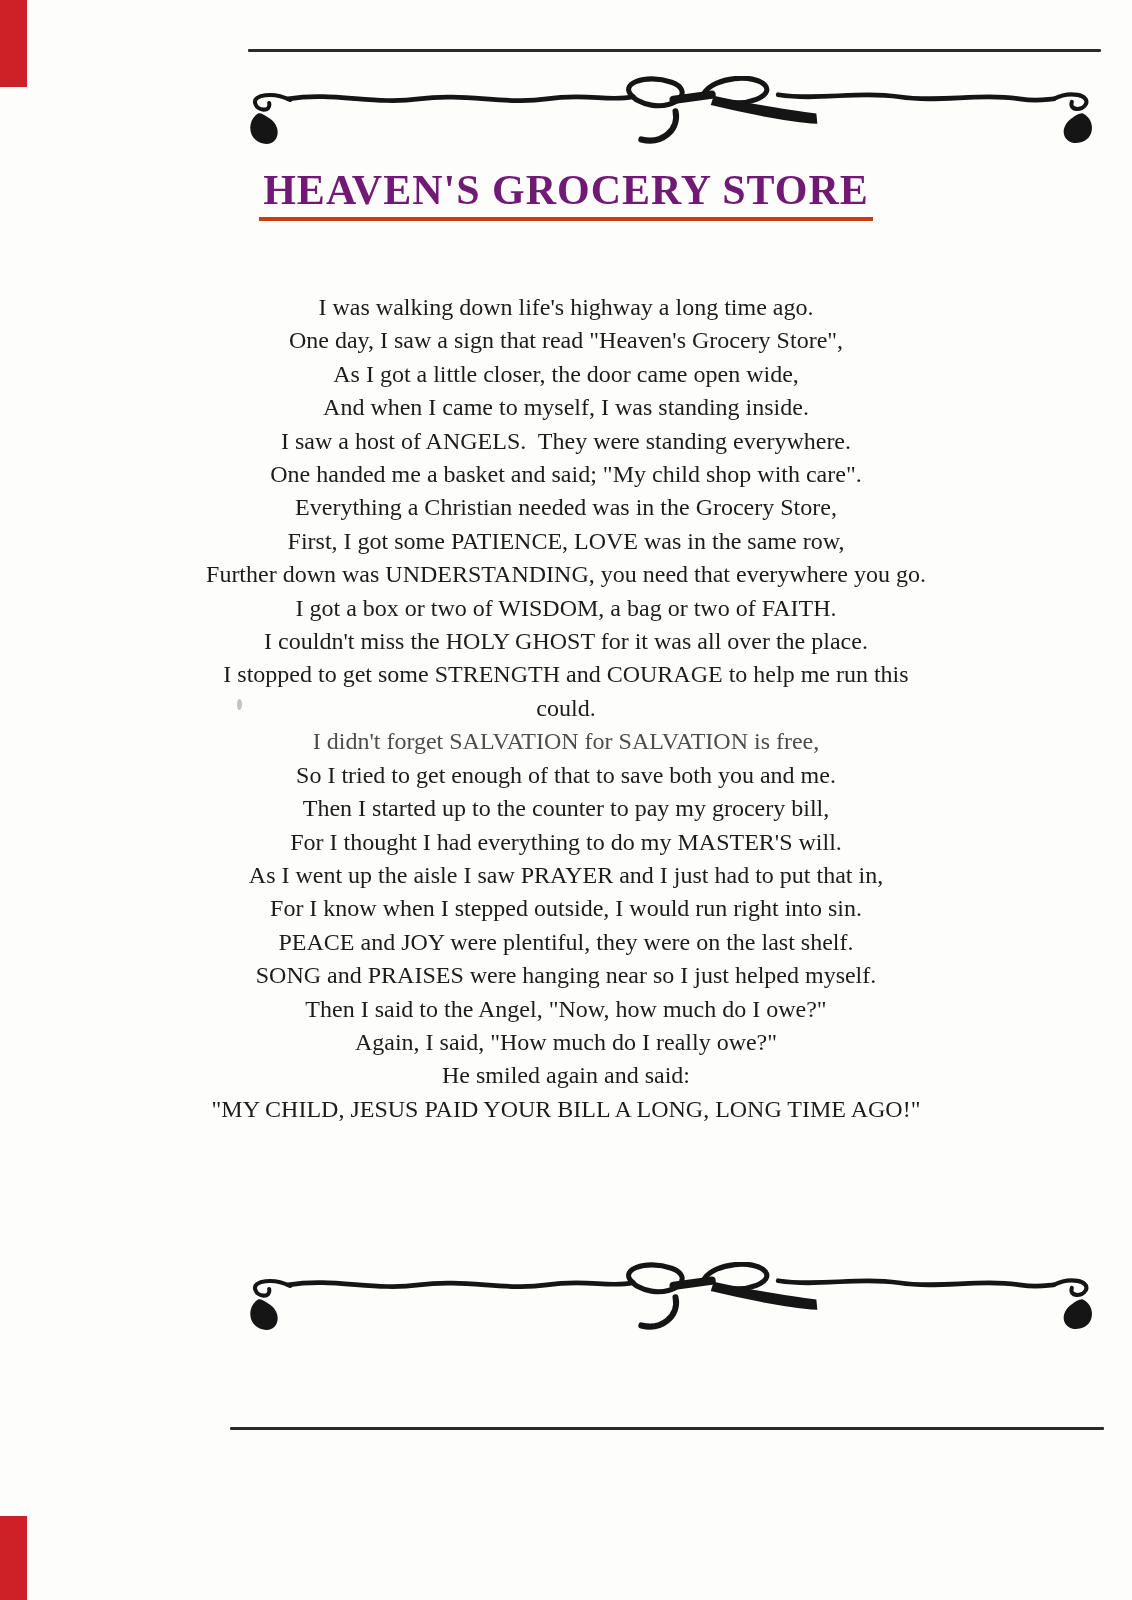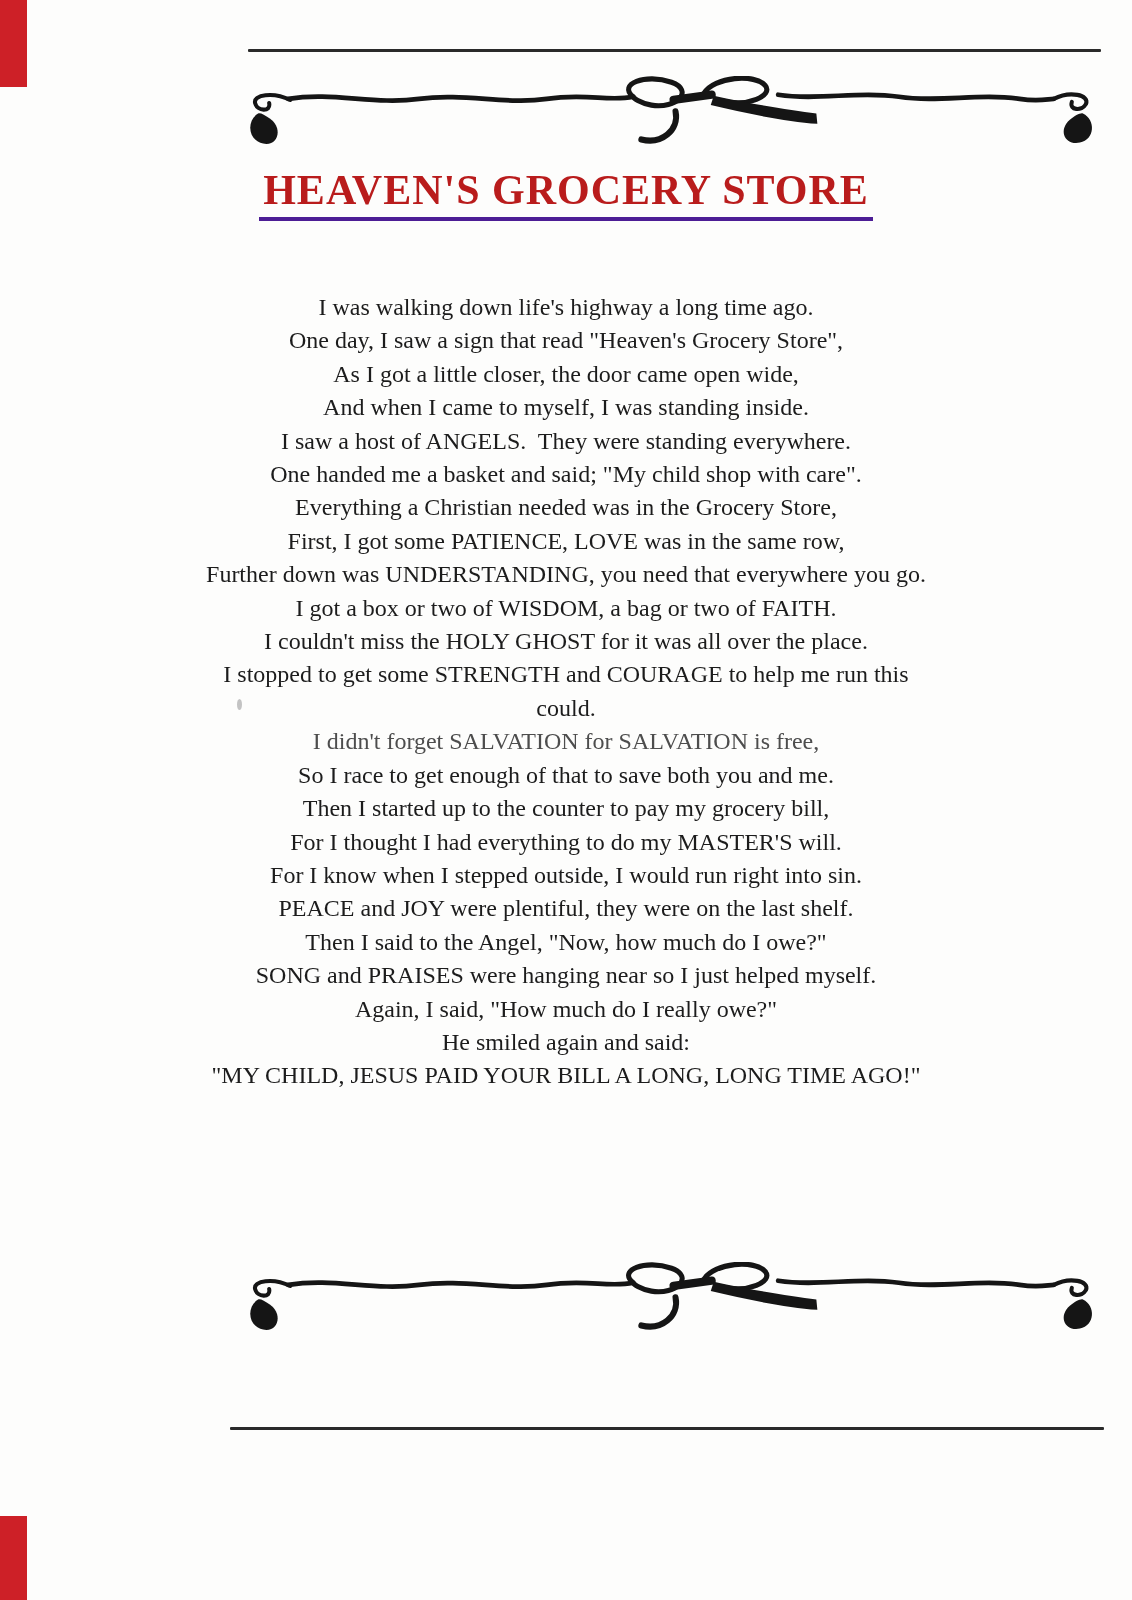--- a/index.html
+++ b/index.html
@@ -29,22 +29,22 @@
   .flourish.bottom{top:1262px;}
   .title-wrap{
     position:absolute;top:166px;left:0;width:1132px;text-align:center;
   }
   .title-text{
     display:inline-block;
     font-family:"Liberation Serif", serif;
     font-weight:bold;
     font-size:42px;
     letter-spacing:1px;
-    color:#b91c1c;
-    border-bottom:4px solid #4c1d95;
+    color:#701a75;
+    border-bottom:4px solid #c2410c;
     padding:0 4px 3px 4px;
     white-space:pre;
   }
   .poem{
     position:absolute;top:271px;left:0;width:1132px;
     text-align:center;
     font-size:24px;
     line-height:33.4px;
     color:#1c1c1c;
     margin-top:20px;
@@ -110,27 +110,28 @@
       <div class="poem-line">I saw a host of ANGELS.  They were standing everywhere.</div>
       <div class="poem-line">One handed me a basket and said; "My child shop with care".</div>
       <div class="poem-line">Everything a Christian needed was in the Grocery Store,</div>
       <div class="poem-line">First, I got some PATIENCE, LOVE was in the same row,</div>
       <div class="poem-line">Further down was UNDERSTANDING, you need that everywhere you go.</div>
       <div class="poem-line">I got a box or two of WISDOM, a bag or two of FAITH.</div>
       <div class="poem-line">I couldn't miss the HOLY GHOST for it was all over the place.</div>
       <div class="poem-line">I stopped to get some STRENGTH and COURAGE to help me run this</div>
       <div class="poem-line">could.</div>
       <div class="poem-line faded">I didn't forget SALVATION for SALVATION is free,</div>
-      <div class="poem-line">So I race to get enough of that to save both you and me.</div>
+      <div class="poem-line">So I tried to get enough of that to save both you and me.</div>
       <div class="poem-line">Then I started up to the counter to pay my grocery bill,</div>
       <div class="poem-line">For I thought I had everything to do my MASTER'S will.</div>
+      <div class="poem-line">As I went up the aisle I saw PRAYER and I just had to put that in,</div>
       <div class="poem-line">For I know when I stepped outside, I would run right into sin.</div>
       <div class="poem-line">PEACE and JOY were plentiful, they were on the last shelf.</div>
+      <div class="poem-line">SONG and PRAISES were hanging near so I just helped myself.</div>
       <div class="poem-line">Then I said to the Angel, "Now, how much do I owe?"</div>
-      <div class="poem-line">SONG and PRAISES were hanging near so I just helped myself.</div>
       <div class="poem-line">Again, I said, "How much do I really owe?"</div>
       <div class="poem-line">He smiled again and said:</div>
       <div class="poem-line">"MY CHILD, JESUS PAID YOUR BILL A LONG, LONG TIME AGO!"</div>
     </div>
 
   <div class="scan-speck"></div>
 
   <svg class="flourish bottom" viewBox="0 0 850 75" preserveAspectRatio="none">
     <use href="#flourish-ornament"></use>
   </svg>

